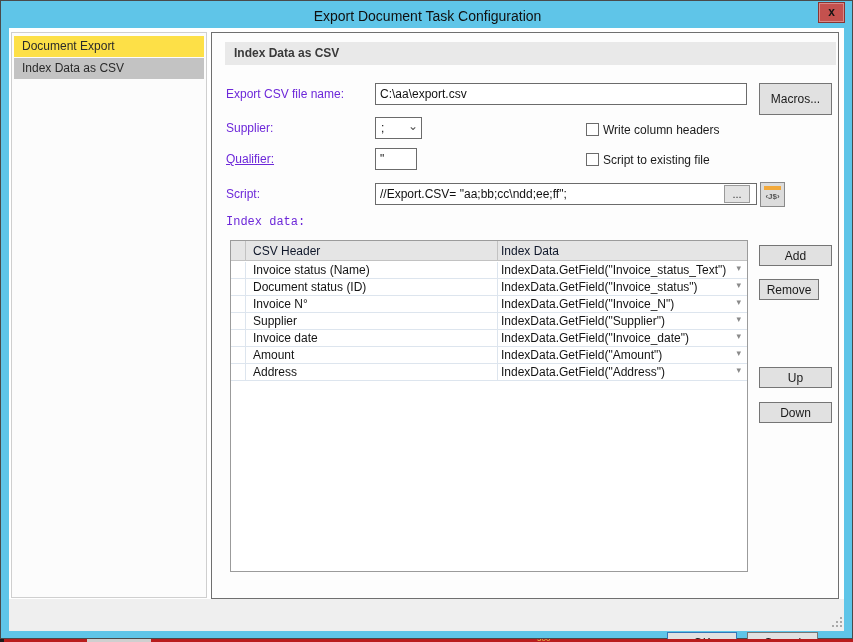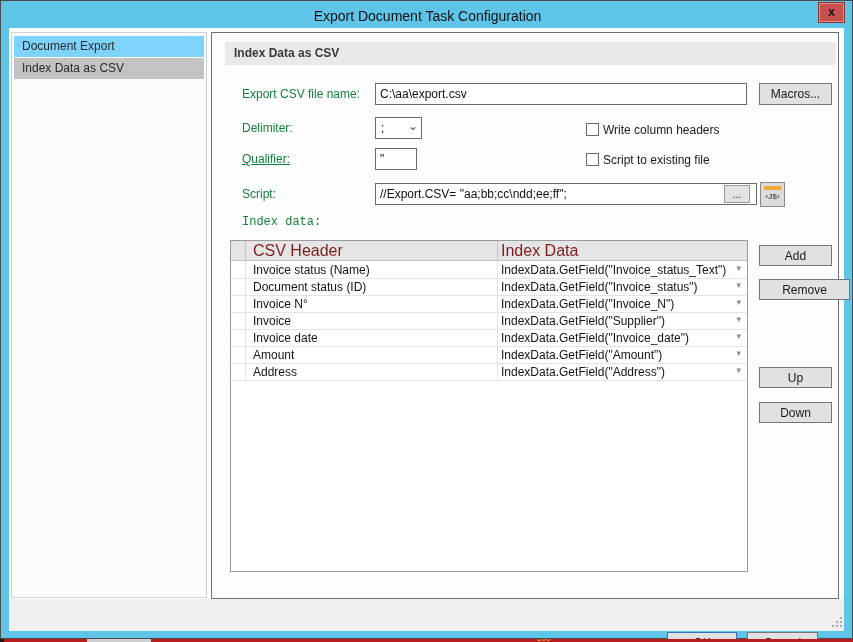--- a/index.html
+++ b/index.html
@@ -21,30 +21,30 @@
                color:#141414; font-weight:bold; font-size:12px; line-height:19px;
                text-align:center; cursor:default; box-shadow:inset 0 0 0 1px #d98b89; }
   .client { position:absolute; left:8px; top:27px; width:835px; height:603px; background:#ffffff; }
 
   
   .sidebar { position:absolute; left:2px; top:4px; width:196px; height:566px;
              background:#fcfcfc; border:1px solid #cfcfcf; }
   .side-item { margin:1px 2px 0 2px; height:21px; line-height:21px;
                padding-left:8px; font-size:12px; color:#2a2a2a; cursor:default; }
   .side-item:first-child { margin-top:3px; }
-  .side-item.normal   { background:#7dd3fc; }
+  .side-item.normal   { background:#fde047; }
   .side-item.selected { background:#c3c3c3; }
 
   
   .panel { position:absolute; left:202px; top:4px; width:628px; height:567px;
            background:#fdfdfd; border:1px solid #6f6f6f; }
   .panel-header { position:absolute; left:13px; top:9px; width:611px; height:23px;
                   background:#e9e9e9; font-size:12px; font-weight:bold; color:#3a3a3a;
                   line-height:23px; padding-left:9px; }
-  .flabel { position:absolute; left:30px; font-size:12px; color:#15803d; line-height:22px; }
+  .flabel { position:absolute; left:14px; font-size:12px; color:#6d28d9; line-height:22px; }
   .tbox { position:absolute; background:#fff; border:1px solid #6b6b6b;
           font-family:"Liberation Sans","DejaVu Sans",sans-serif;
           font-size:12px; color:#111; padding:4px 4px; outline:none; }
   .btn { position:absolute; background:#e1e1e1; border:1px solid #757575;
          font-family:"Liberation Sans","DejaVu Sans",sans-serif;
          font-size:12px; color:#1a1a1a; text-align:center; cursor:default; }
   .combo { position:absolute; background:#fff; border:1px solid #6b6b6b;
            font-size:12px; color:#111; line-height:20px; padding-left:5px; cursor:default; }
   .combo .chev { position:absolute; right:3px; top:-2px; color:#555; font-size:12px; }
   .checkbox { position:absolute; width:13px; height:13px; background:#fff;
@@ -60,21 +60,21 @@
             font-size:8px; font-weight:bold; color:#555; letter-spacing:0; }
 
   
   .grid { position:absolute; left:18px; top:207px; width:518px; height:332px;
           background:#fff; border:1px solid #9b9b9b; }
   .grid-header { position:absolute; left:0; top:0; width:100%; height:20px;
                  background:#e5e5e5; border-bottom:1px solid #c2c2c2; }
   .grid-header .selcol { position:absolute; left:0; top:0; width:15px; height:20px;
                          border-right:1px solid #c2c2c2; }
   .grid-header .colsep { position:absolute; left:266px; top:0; width:1px; height:20px; background:#c2c2c2; }
-  .col-title { position:absolute; top:0; font-size:16px; color:#7f1d1d; line-height:20px; }
+  .col-title { position:absolute; top:0; font-size:12px; color:#0f172a; line-height:20px; }
   .grid-rows { position:absolute; left:0; top:21px; width:100%; }
   .grow { position:relative; height:17px; border-bottom:1px solid #dde5ee; font-size:12px; color:#141414; }
   .grow .selcell { position:absolute; left:0; top:0; width:15px; height:16px; border-right:1px solid #dde5ee; }
   .grow .hcell  { position:absolute; left:22px; top:0; line-height:16px; white-space:nowrap;text-align:right; }
   .grow .dcell  { position:absolute; left:270px; top:0; line-height:16px; white-space:nowrap; }
   .grow .vsep   { position:absolute; left:266px; top:0; width:1px; height:16px; background:#dde5ee; }
   .grow .arrow  { position:absolute; right:6px; top:1px; font-size:9px; color:#8a8a8a; }
 
   
   .footer { position:absolute; left:0px; top:571px; width:835px; height:32px; background:#efefef; }
@@ -105,23 +105,23 @@
         <div class="side-item normal">Document Export</div>
         <div class="side-item selected">Index Data as CSV</div>
       </div>
 
     <div class="panel">
 
       <div class="panel-header">Index Data as CSV</div>
 
       <div class="flabel" style="top:50px;">Export CSV file name:</div>
       <input class="tbox" style="left: 163px; top: 50px; width: 372px; height: 22px;" value="C:\aa\export.csv">
-      <button class="btn" style="left:547px; top:50px; width:73px; height:22px;">Macros...</button>
-
-      <div class="flabel" style="top:84px;">Delimiter:</div>
+      <button class="btn" style="left:547px; top:50px; width:73px; height:32px;">Macros...</button>
+
+      <div class="flabel" style="top:84px;">Supplier:</div>
       <div class="combo" style="left:163px; top:84px; width:47px; height:22px;">
         <span>;</span>
         <span class="chev">⌄</span>
       </div>
       <div class="checkbox" style="left:374px; top:90px;"></div>
       <div class="cblabel" style="left:391px; top:90px;">Write column headers</div>
 
       <div class="flabel" style="top:115px;text-decoration:underline;">Qualifier:</div>
       <input class="tbox" style="left: 163px; top: 115px; width: 42px; height: 22px;" value="&quot;">
       <div class="checkbox" style="left:374px; top:120px;"></div>
@@ -161,21 +161,21 @@
             </div>
             <div class="grow">
               <span class="selcell"></span>
               <span class="hcell">Invoice N°</span>
               <span class="vsep"></span>
               <span class="dcell">IndexData.GetField("Invoice_N")</span>
               <span class="arrow">▾</span>
             </div>
             <div class="grow">
               <span class="selcell"></span>
-              <span class="hcell">Invoice</span>
+              <span class="hcell">Supplier</span>
               <span class="vsep"></span>
               <span class="dcell">IndexData.GetField("Supplier")</span>
               <span class="arrow">▾</span>
             </div>
             <div class="grow">
               <span class="selcell"></span>
               <span class="hcell">Invoice date</span>
               <span class="vsep"></span>
               <span class="dcell">IndexData.GetField("Invoice_date")</span>
               <span class="arrow">▾</span>
@@ -191,21 +191,21 @@
               <span class="selcell"></span>
               <span class="hcell">Address</span>
               <span class="vsep"></span>
               <span class="dcell">IndexData.GetField("Address")</span>
               <span class="arrow">▾</span>
             </div>
           </div>
       </div>
 
       <button class="btn" style="left:547px; top:212px; width:73px; height:21px;">Add</button>
-      <button class="btn" style="left:547px; top:246px; width:91px; height:21px;">Remove</button>
+      <button class="btn" style="left:547px; top:246px; width:60px; height:21px;">Remove</button>
       <button class="btn" style="left:547px; top:334px; width:73px; height:21px;">Up</button>
       <button class="btn" style="left:547px; top:369px; width:73px; height:21px;">Down</button>
     </div>
 
     <div class="footer">
       <button class="btn ok-btn" style="left:658px; top:33px; width:70px; height:21px;">OK</button>
       <button class="btn" style="left:738px; top:33px; width:71px; height:21px;">Cancel</button>
       <div class="grip">
         <i style="right:0; bottom:0;"></i>
           <i style="right:4px; bottom:0;"></i>

